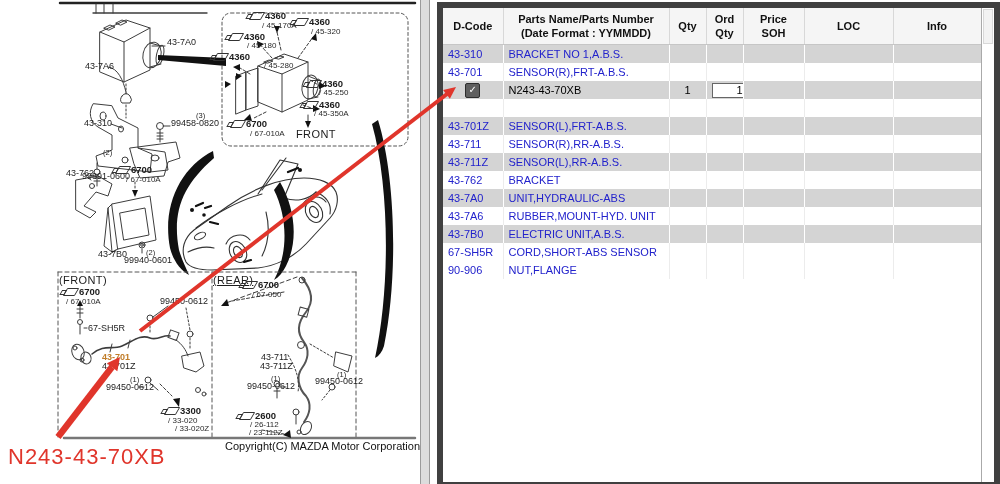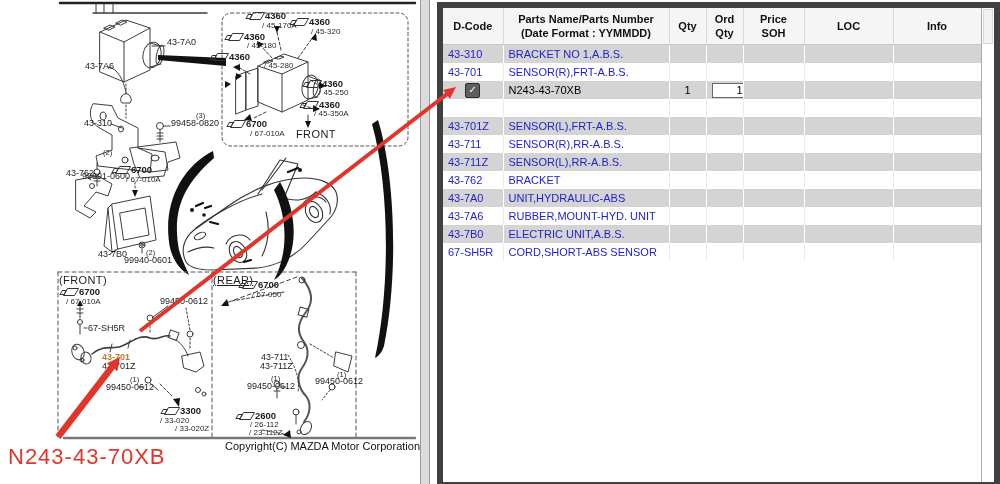--- a/index.html
+++ b/index.html
@@ -338,21 +338,21 @@
         <div class="dlabel small" style="left: 130px; top: 376px;">
           <span>(1)</span>
         </div>
         <div class="dlabel lbl" style="left: 106px; top: 383px;">
           <span>99450-0612</span>
         </div>
         <div class="dlabel num" style="left: 166px; top: 406px;">
           <span class="conn"></span>
           <span>3300</span>
         </div>
-        <div class="dlabel sub" style="left: 160px; top: 417px;">
+        <div class="dlabel sub" style="left: 168px; top: 417px;">
           <span>/ 33-020</span>
         </div>
         <div class="dlabel sub" style="left: 175px; top: 425px;">
           <span>/ 33-020Z</span>
         </div>
         <div class="dlabel section" style="left: 213px; top: 275px; text-decoration: underline;">
           <span>(REAR)</span>
         </div>
         <div class="dlabel num" style="left: 244px; top: 280px;">
           <span class="conn"></span>
@@ -540,20 +540,29 @@
           </tr>
           <tr>
             <td class="blue"><span>67-SH5R</span></td>
             <td class="blue"><span>CORD,SHORT-ABS SENSOR</span></td>
             <td class="c"></td>
             <td class="c"></td>
             <td class="c"></td>
             <td></td>
             <td></td>
           </tr>
+          <tr>
+            <td class="blue"><span>90-906</span></td>
+            <td class="blue"><span>NUT,FLANGE</span></td>
+            <td class="c"></td>
+            <td class="c"></td>
+            <td class="c"></td>
+            <td></td>
+            <td></td>
+          </tr>
         </tbody>
     </table>
     <div class="scrollcol">
       <div class="btn"></div>
     </div>
   </div>
 </div>
 
 <svg class="overlay" width="1000" height="484" viewBox="0 0 1000 484">
   <line class="redline" x1="58" y1="437" x2="112" y2="367" stroke-width="6.5"></line>

